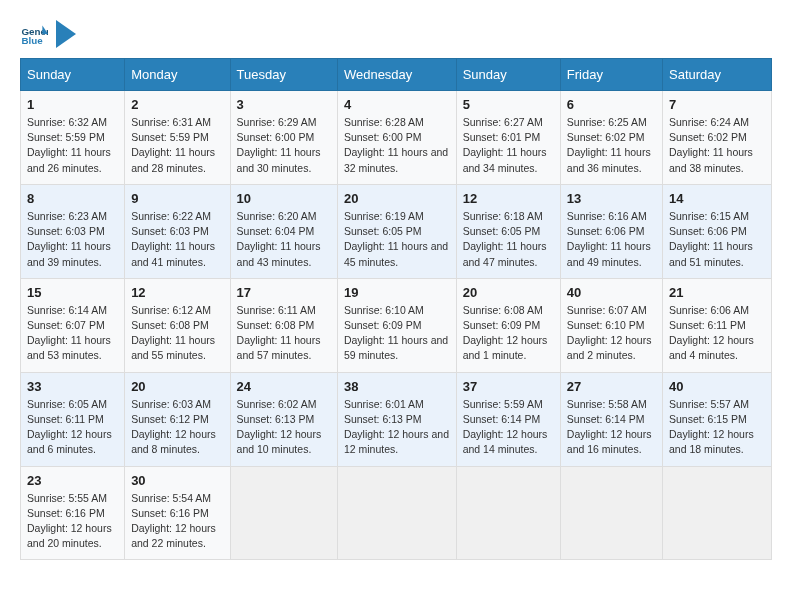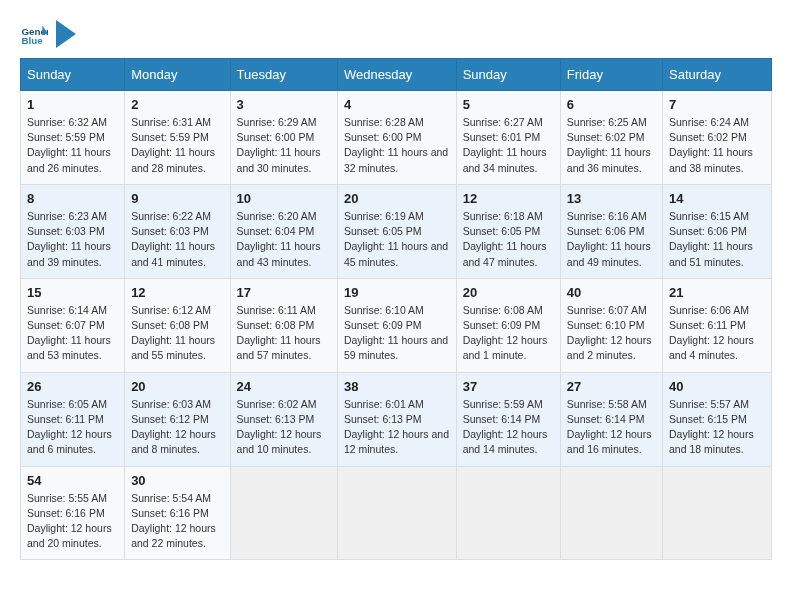--- a/index.html
+++ b/index.html
@@ -208,21 +208,21 @@
         <span class="day-num">40</span>
         <span class="day-info">Sunrise: 6:07 AM<br>Sunset: 6:10 PM<br>Daylight: 12 hours and 2 minutes.</span>
       </td>
         <td>
         <span class="day-num">21</span>
         <span class="day-info">Sunrise: 6:06 AM<br>Sunset: 6:11 PM<br>Daylight: 12 hours and 4 minutes.</span>
       </td>
       </tr>
       <tr>
         <td>
-        <span class="day-num">26</span>
+        <span class="day-num">33</span>
         <span class="day-info">Sunrise: 6:05 AM<br>Sunset: 6:11 PM<br>Daylight: 12 hours and 6 minutes.</span>
       </td>
         <td>
         <span class="day-num">20</span>
         <span class="day-info">Sunrise: 6:03 AM<br>Sunset: 6:12 PM<br>Daylight: 12 hours and 8 minutes.</span>
       </td>
         <td>
         <span class="day-num">24</span>
         <span class="day-info">Sunrise: 6:02 AM<br>Sunset: 6:13 PM<br>Daylight: 12 hours and 10 minutes.</span>
       </td>
@@ -238,21 +238,21 @@
         <span class="day-num">27</span>
         <span class="day-info">Sunrise: 5:58 AM<br>Sunset: 6:14 PM<br>Daylight: 12 hours and 16 minutes.</span>
       </td>
         <td>
         <span class="day-num">40</span>
         <span class="day-info">Sunrise: 5:57 AM<br>Sunset: 6:15 PM<br>Daylight: 12 hours and 18 minutes.</span>
       </td>
       </tr>
       <tr>
         <td>
-        <span class="day-num">54</span>
+        <span class="day-num">23</span>
         <span class="day-info">Sunrise: 5:55 AM<br>Sunset: 6:16 PM<br>Daylight: 12 hours and 20 minutes.</span>
       </td>
         <td>
         <span class="day-num">30</span>
         <span class="day-info">Sunrise: 5:54 AM<br>Sunset: 6:16 PM<br>Daylight: 12 hours and 22 minutes.</span>
       </td>
         <td class="empty-cell"></td>
         <td class="empty-cell"></td>
         <td class="empty-cell"></td>
         <td class="empty-cell"></td>

